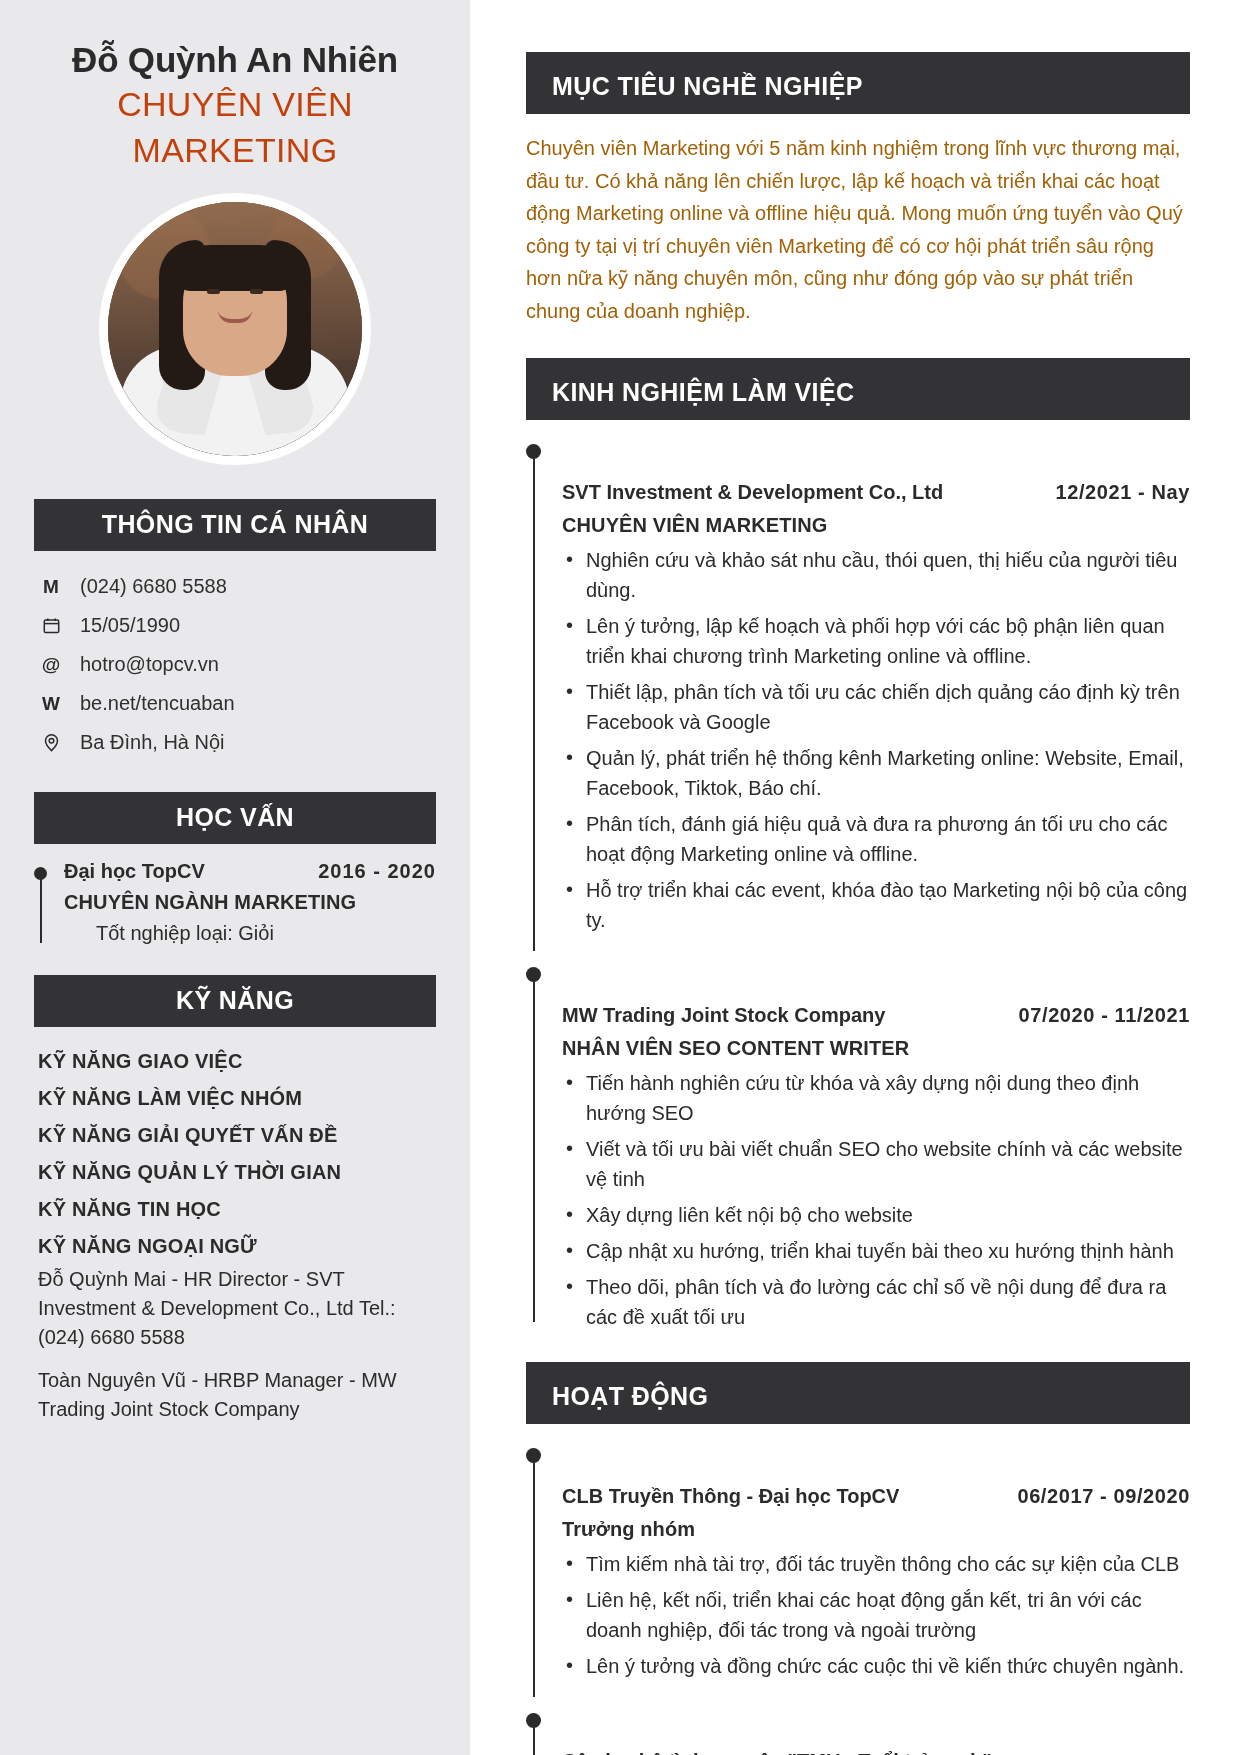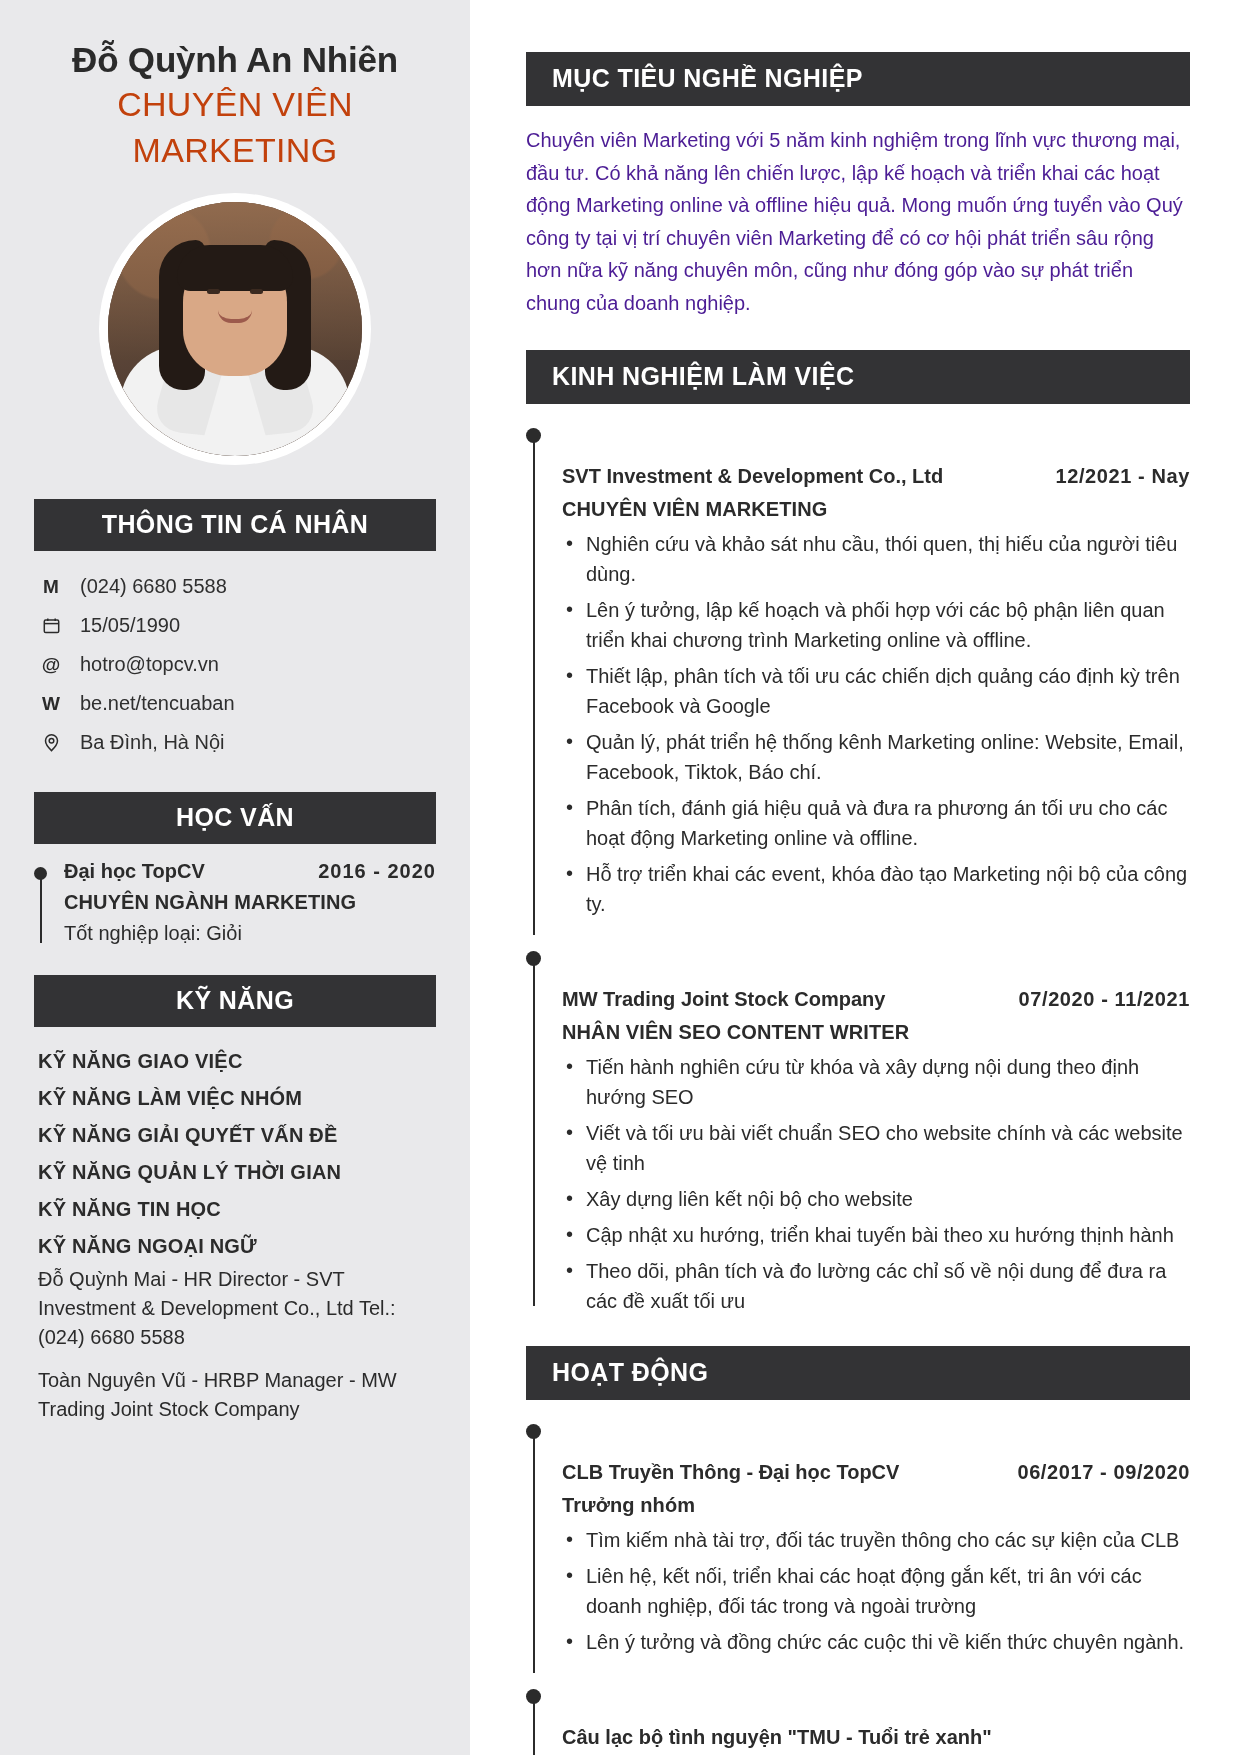--- a/index.html
+++ b/index.html
@@ -161,21 +161,21 @@
   .edu-line {
     position: absolute; left: 6px; top: 18px; bottom: 2px;
     width: 1.6px; background: #2b2b2b;
   }
   .edu-head {
     display: flex; justify-content: space-between; align-items: baseline;
     font-size: 20px; font-weight: 700;
   }
   .edu-years { font-weight: 700; letter-spacing: 1px; }
   .edu-major { font-size: 20px; font-weight: 700; margin-top: 8px; letter-spacing: .1px;}
-  .edu-note { font-size: 20px; font-weight: 400; margin-top: 8px; }
+  .edu-note { font-size: 20px; font-weight: 400; margin-top: 8px; margin-left: 32px; }
 
   .skill {
     font-size: 20px;
     font-weight: 700;
     letter-spacing: .2px;
     padding: 7px 0 7px 4px;
   }
 
   .ref-block {
     font-size: 20px;
@@ -189,27 +189,27 @@
     flex: 1;
     padding: 52px 50px 40px 36px;
     position: relative;
   }
   .mbar {
     background: #333335;
     color: #fff;
     font-size: 25px;
     font-weight: 700;
     letter-spacing: .4px;
-    padding: 12px 0 13px 26px;
+    padding: 20px 0 13px 26px;
   }
   .objective {
     font-size: 20px;
     line-height: 1.63;
     margin-top: 18px;
-    color: #4c1d95;
+    color: #a16207;
     text-align: left;
   }
 
   .section { margin-top: 30px; }
   .entries { margin-top: 18px; }
 
   .entry { position: relative; padding-left: 36px; padding-bottom: 26px; }
   .entry:last-child { padding-bottom: 0; }
   .e-dot {
     position: absolute; left: 0; top: 6px;

